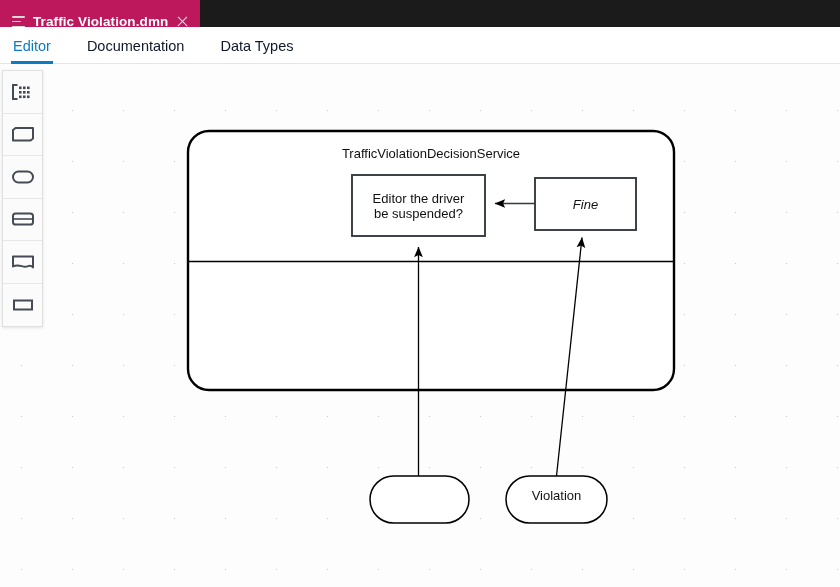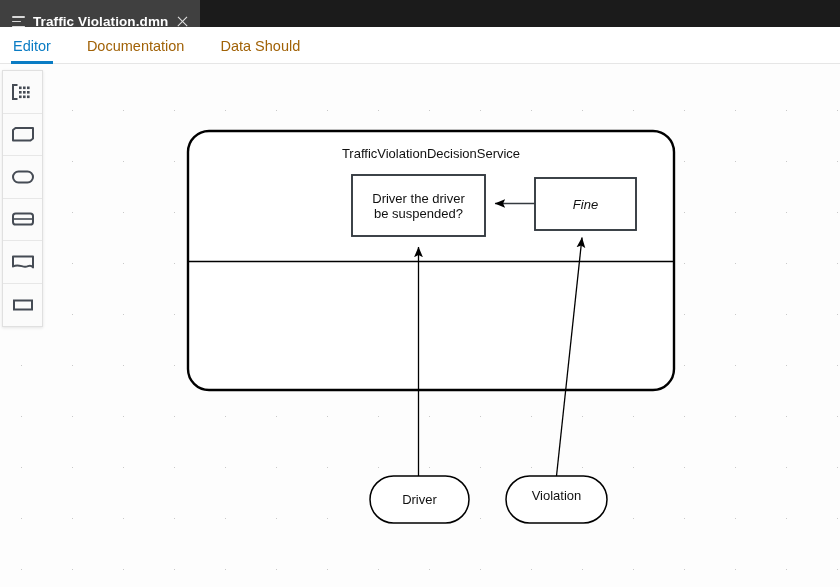--- a/index.html
+++ b/index.html
@@ -15,21 +15,21 @@
   .titlebar {
     position: absolute; top: 0; left: 0;
     width: 840px; height: 27px;
     background: #1b1b1b;
     display: flex; align-items: center;
   }
   .title-tab {
     height: 27px;
     display: flex; align-items: center; gap: 8px;
     padding: 16px 11px 0 12px;
-    background: #404040;
+    background: #be185d;
   }
   .hamburger { width: 13px; height: 11px; display: flex; flex-direction: column; justify-content: space-between; }
   .hamburger i { display: block; height: 1.5px; background: #d8d8d8; border-radius: 1px; }
   .hamburger i:nth-child(1) { width: 13px; }
   .hamburger i:nth-child(2) { width: 9px; }
   .hamburger i:nth-child(3) { width: 13px; }
   .title-text {
     color: #ffffff; font-size: 13.5px; font-weight: bold;
     letter-spacing: 0.1px; white-space: nowrap;
   }
@@ -46,21 +46,21 @@
   
   .tabstrip {
     position: absolute; top: 27px; left: 0;
     width: 840px; height: 37px;
     background: #ffffff;
     border-bottom: 1px solid #e6e6e6;
     display: flex; align-items: flex-end;
   }
   .tab {
     position: relative;
-    font-size: 14.5px; color: #a16207;
+    font-size: 14.5px; color: #0f172a;
     padding: 0 0 9px 0; margin-right: 36px;
     cursor: pointer; white-space: nowrap;
   }
   .tab:first-child { margin-left: 13px; }
   .tab.active { color: #0a7cc4; }
   .tab.active::after {
     content: ""; position: absolute; left: -2px; right: -2px; bottom: -1px;
     height: 3px; background: #0a7cc4;
   }
 
@@ -122,21 +122,21 @@
   </div>
 
   <div class="tabstrip">
     <div class="tab active">
       <span>Editor</span>
     </div>
     <div class="tab">
       <span>Documentation</span>
     </div>
     <div class="tab">
-      <span>Data Should</span>
+      <span>Data Types</span>
     </div>
   </div>
 
   <div class="canvas">
 
     <svg class="canvas-svg" width="840" height="523" viewBox="0 0 840 523">
       <defs>
         <marker id="arrowFilled" markerWidth="12" markerHeight="12" refX="10.2" refY="5" orient="auto" markerUnits="userSpaceOnUse">
           <path d="M0,0.6 L10.5,5 L0,9.4 L2.1,5 Z" fill="#000000"></path>
         </marker>
@@ -168,26 +168,25 @@
         <rect x="370" y="412" width="99" height="47" rx="23.5" ry="23.5" fill="#ffffff" stroke="#000000" stroke-width="1.5"></rect>
       </g>
 
       <g>
         <rect x="506" y="412" width="101" height="47" rx="23.5" ry="23.5" fill="#ffffff" stroke="#000000" stroke-width="1.5"></rect>
       </g>
     </svg>
 
     <div class="node-label" style="left:188px; top:82px; width:486px;">TrafficViolationDecisionService</div>
 
-    <div class="node-label" style="left:352px; top:119px; width:133px; height:45px; display:flex; align-items:center; justify-content:center;">Driver the driver
+    <div class="node-label" style="left:352px; top:119px; width:133px; height:45px; display:flex; align-items:center; justify-content:center;">Editor the driver
 be suspended?</div>
 
     <div class="node-label" style="left:535px; top:114px; width:101px; height:52px; display:flex; align-items:center; justify-content:center;font-style:italic;">Fine</div>
 
-    <div class="node-label" style="left:370px; top:412px; width:99px; height:47px; display:flex; align-items:center; justify-content:center;">Driver</div>
 
     <div class="node-label" style="left:506px; top:412px; width:101px; height:39px; display:flex; align-items:center; justify-content:center;">Violation</div>
   </div>
 
   <div class="palette">
 
     <div class="palette-item">
       <span>
         <svg width="24" height="16" viewBox="0 0 24 16">
           <path d="M6.5,1 L2,1 L2,15 L6.5,15" fill="none" stroke="#454b54" stroke-width="2"></path>

